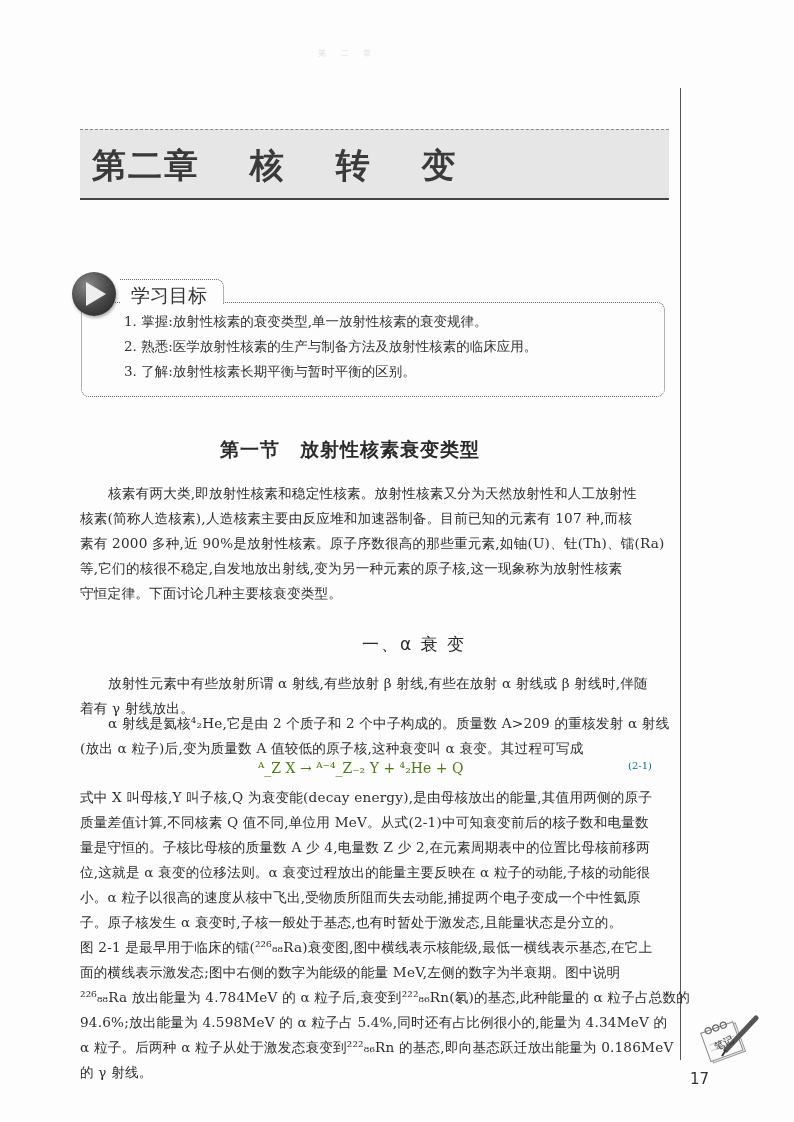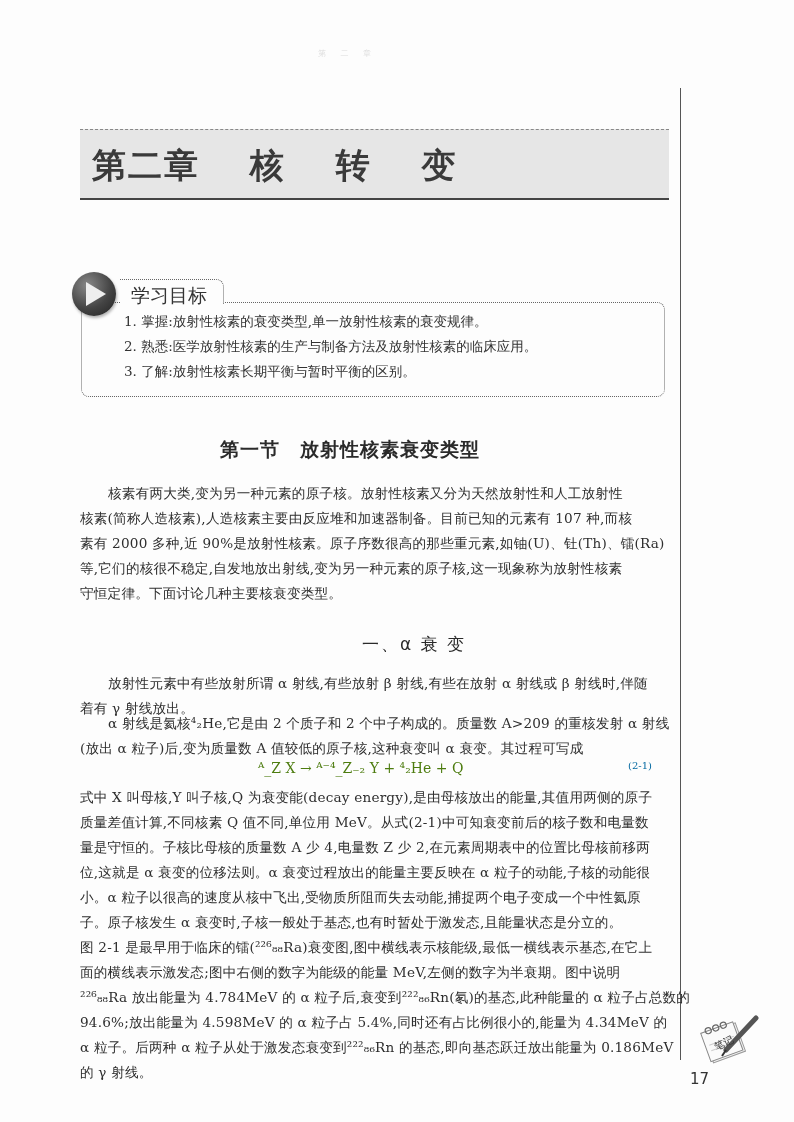--- a/index.html
+++ b/index.html
@@ -93,21 +93,21 @@
 <div class="obj-label">学习目标</div>
 <ul class="obj-list">
   <li>1. 掌握:放射性核素的衰变类型,单一放射性核素的衰变规律。</li>
   <li>2. 熟悉:医学放射性核素的生产与制备方法及放射性核素的临床应用。</li>
   <li>3. 了解:放射性核素长期平衡与暂时平衡的区别。</li>
 </ul>
 
 <div class="section-title">第一节　放射性核素衰变类型</div>
 
 <div class="para" style="top:481px;">
-  <span class="ln ind">核素有两大类,变为另一种元素的原子核。放射性核素又分为天然放射性和人工放射性</span>
+  <span class="ln ind">核素有两大类,即放射性核素和稳定性核素。放射性核素又分为天然放射性和人工放射性</span>
   <span class="ln">核素(简称人造核素),人造核素主要由反应堆和加速器制备。目前已知的元素有 107 种,而核</span>
   <span class="ln">素有 2000 多种,近 90%是放射性核素。原子序数很高的那些重元素,如铀(U)、钍(Th)、镭(Ra)</span>
   <span class="ln">等,它们的核很不稳定,自发地放出射线,变为另一种元素的原子核,这一现象称为放射性核素</span>
   <span class="ln">守恒定律。下面讨论几种主要核衰变类型。</span>
 </div>
 
 <div class="sub-title">一、α 衰 变</div>
 
 <div class="para" style="top:671px;">
   <span class="ln ind">放射性元素中有些放射所谓 α 射线,有些放射 β 射线,有些在放射 α 射线或 β 射线时,伴随</span>

